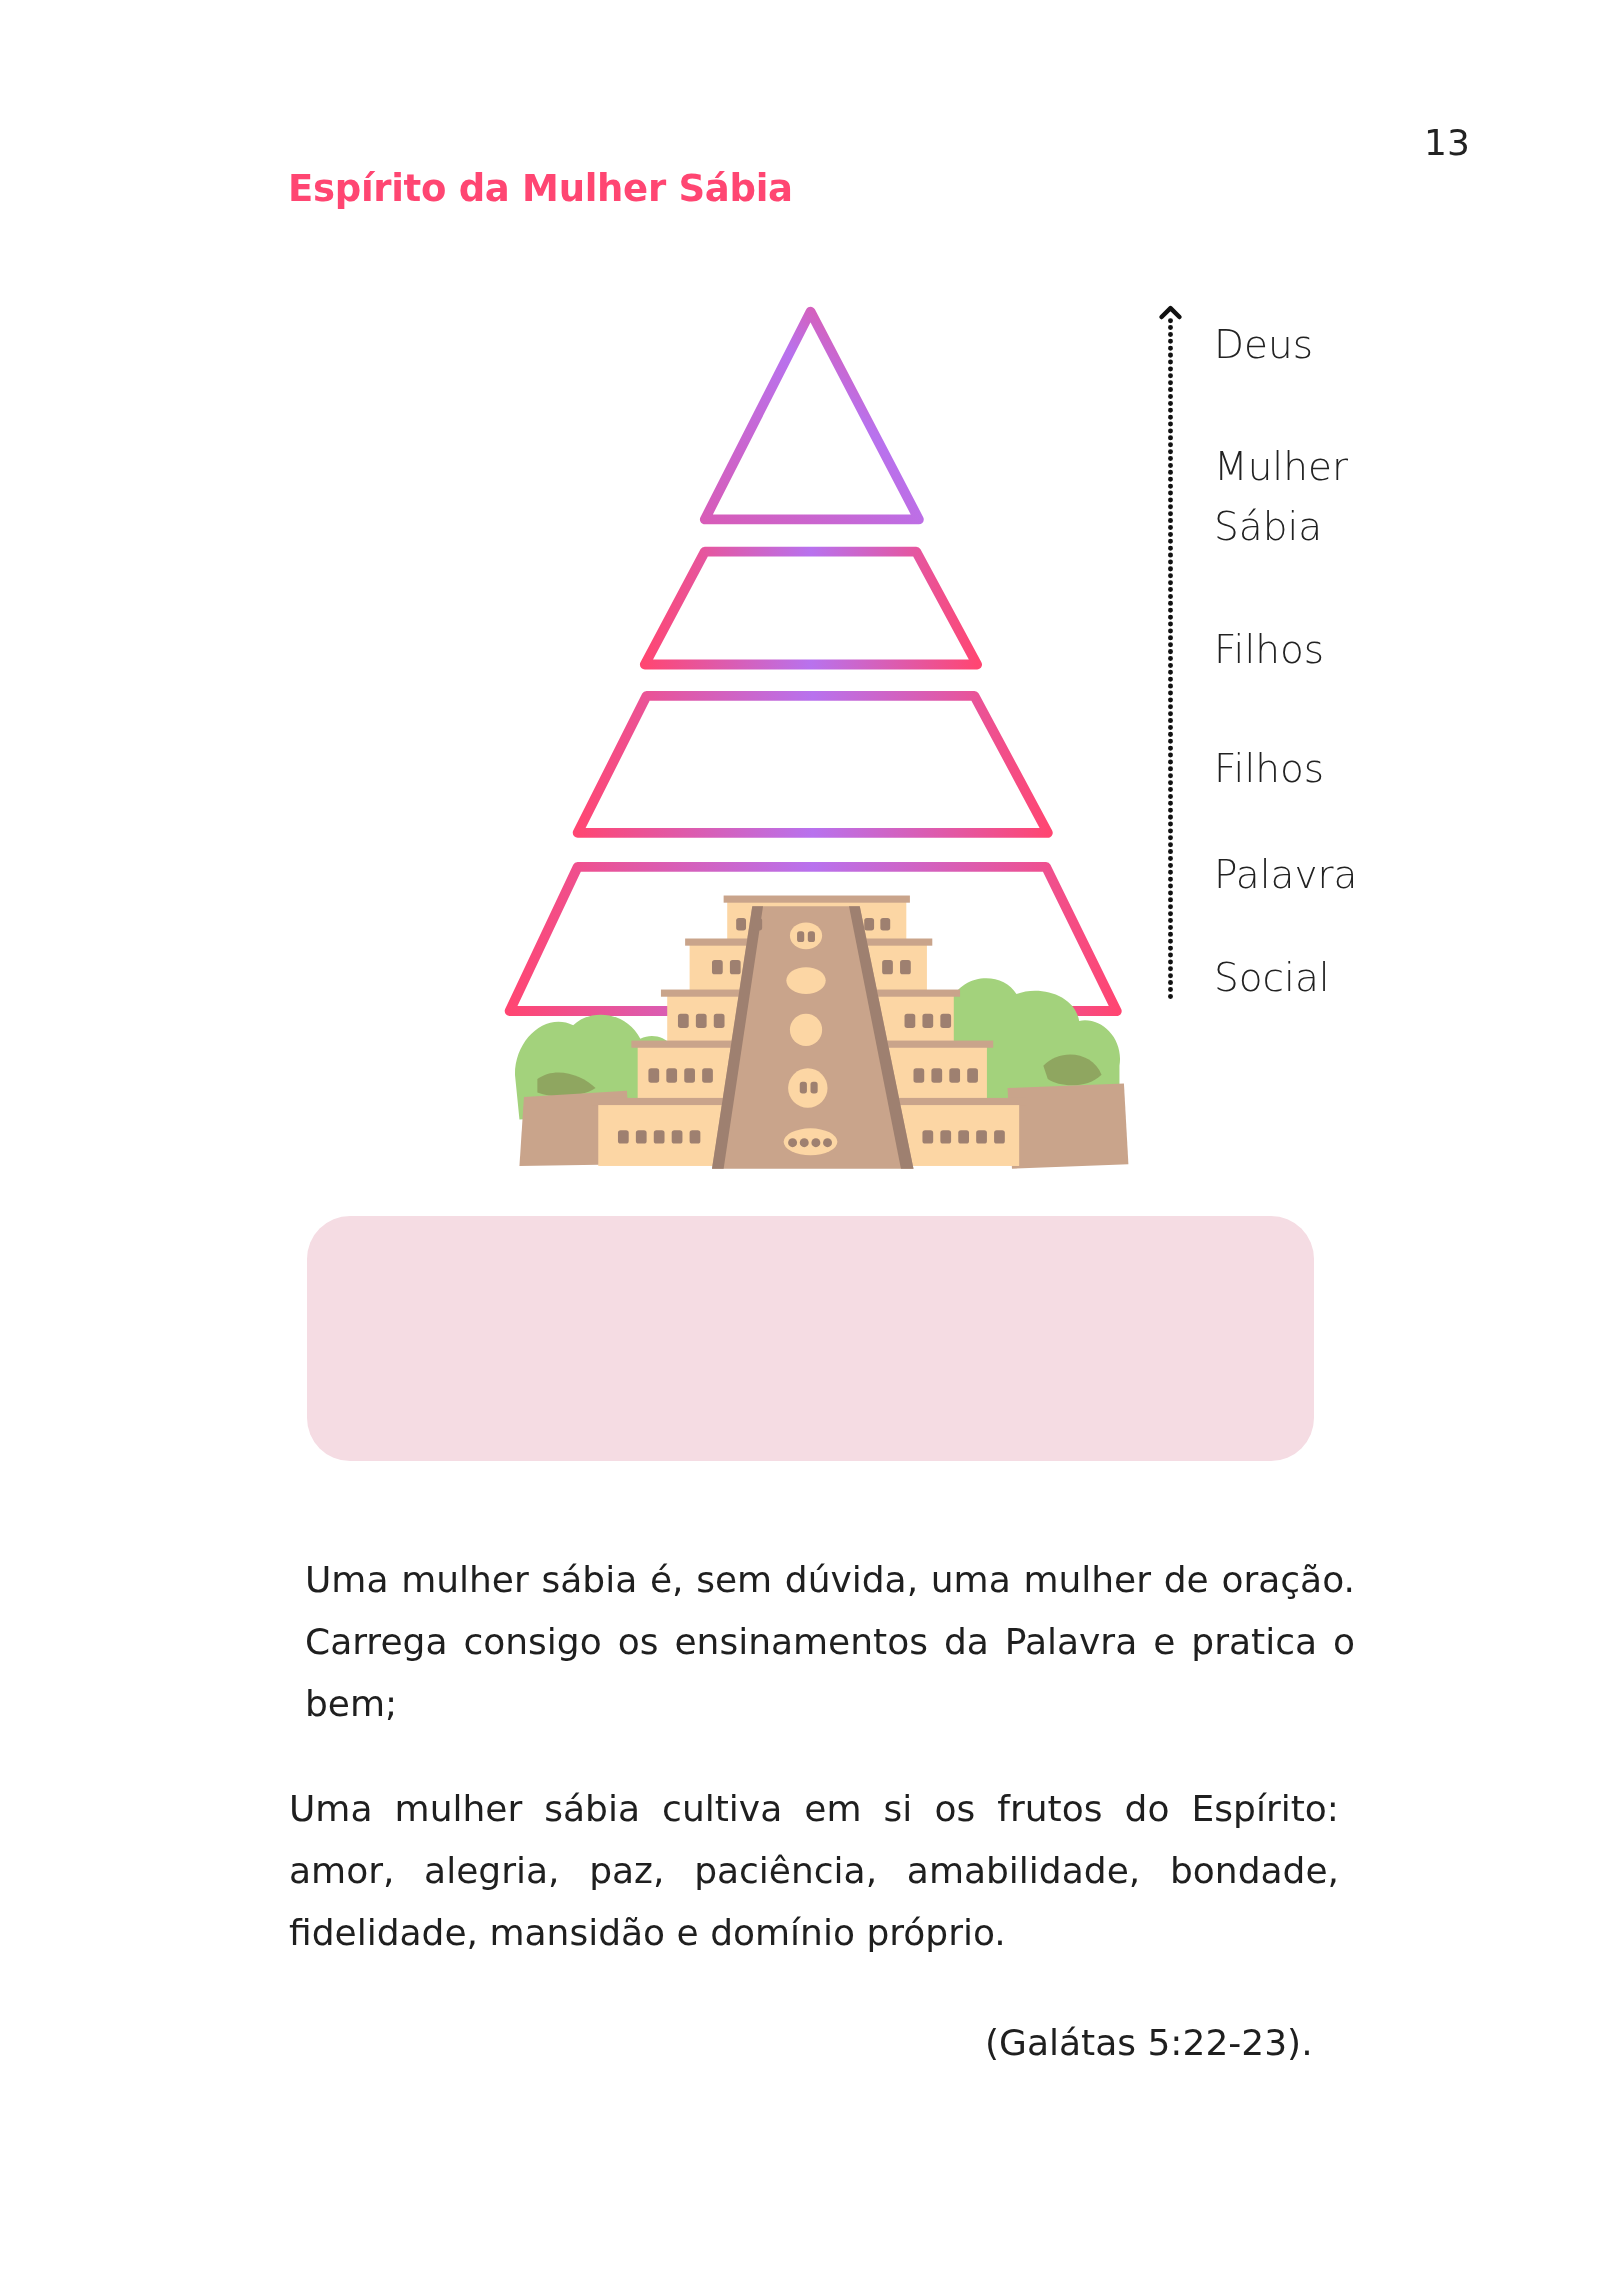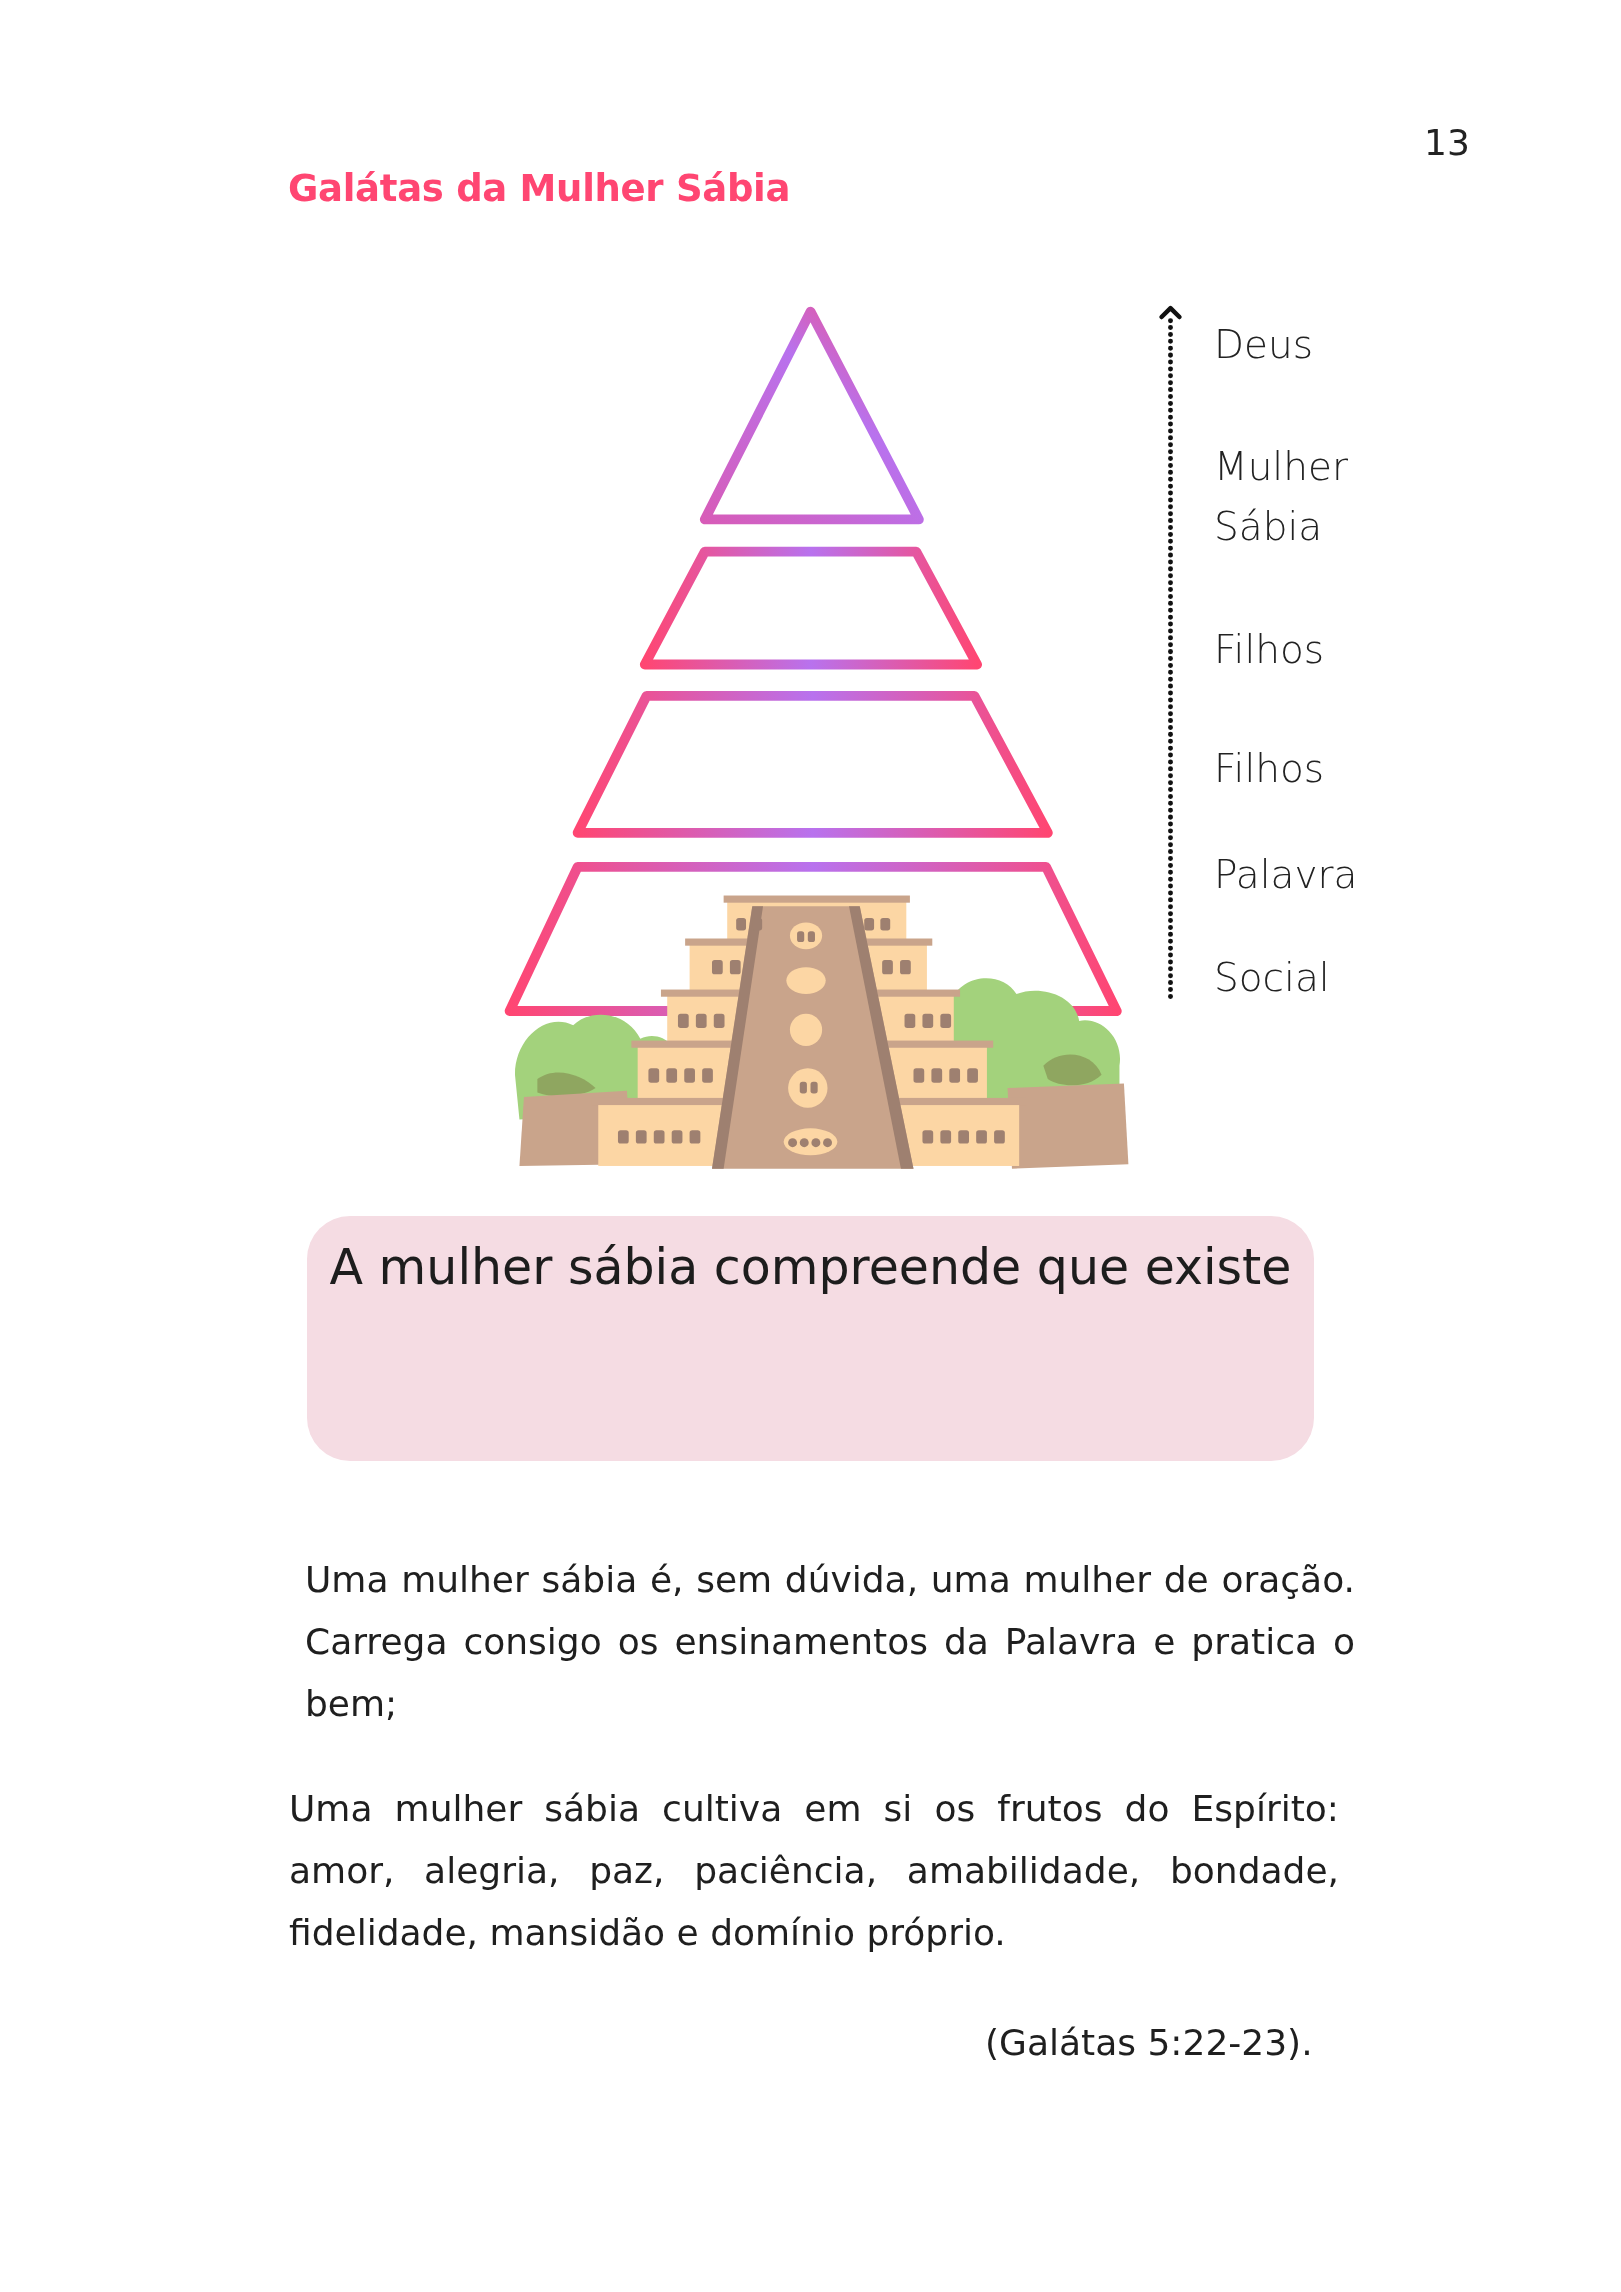--- a/index.html
+++ b/index.html
@@ -18,21 +18,21 @@
   .body-text { left: 289px; width: 1050px; font-size: 36px; line-height: 62px;
                text-align: justify; color: #1f1f1f; }
   .p1 { top: 1533px; }
   .p2 { top: 1778px; }
   .citation { left: 985px; width: 354px; top: 2022px; font-size: 36px; text-align: left; color: #1f1f1f; }
 </style>
 </head>
 <body>
 
 <div class="abs page-number">13</div>
-<div class="abs title">Galátas da Mulher Sábia</div>
+<div class="abs title">Espírito da Mulher Sábia</div>
 
 <svg class="abs diagram" viewBox="0 0 1810 1340" width="1621" height="1200">
   <defs>
     <linearGradient id="g1" x1="0" y1="0" x2="1" y2="0">
       <stop offset="0" stop-color="#d75cb8"></stop>
       <stop offset="0.5" stop-color="#b872ee"></stop>
       <stop offset="1" stop-color="#ff4672"></stop>
     </linearGradient>
     <linearGradient id="g2" x1="0" y1="0" x2="1" y2="0">
       <stop offset="0" stop-color="#ff4672"></stop>
@@ -144,19 +144,18 @@
   <div class="level-label" style="top:315px;">Deus</div>
   <div class="level-label" style="top:437px;">Mulher</div>
   <div class="level-label" style="top:497px;">Sábia</div>
   <div class="level-label" style="top:620px;">Filhos</div>
   <div class="level-label" style="top:739px;">Filhos</div>
   <div class="level-label" style="top:845px;">Palavra</div>
   <div class="level-label" style="top:948px;">Social</div>
 </div>
 
 <div class="abs callout">
-  <div>A mulher sábia compreende que existe</div>
 </div>
 
 <p class="abs body-text p1" style="margin:16px;">Uma mulher sábia é, sem dúvida, uma mulher de oração. Carrega consigo os ensinamentos da Palavra e pratica o bem;</p>
 <p class="abs body-text p2" style="margin:0;">Uma mulher sábia cultiva em si os frutos do Espírito: amor, alegria, paz, paciência, amabilidade, bondade, fidelidade, mansidão e domínio próprio.</p>
 <div class="abs citation">(Galátas 5:22-23).</div>
 
 
 </body></html>

